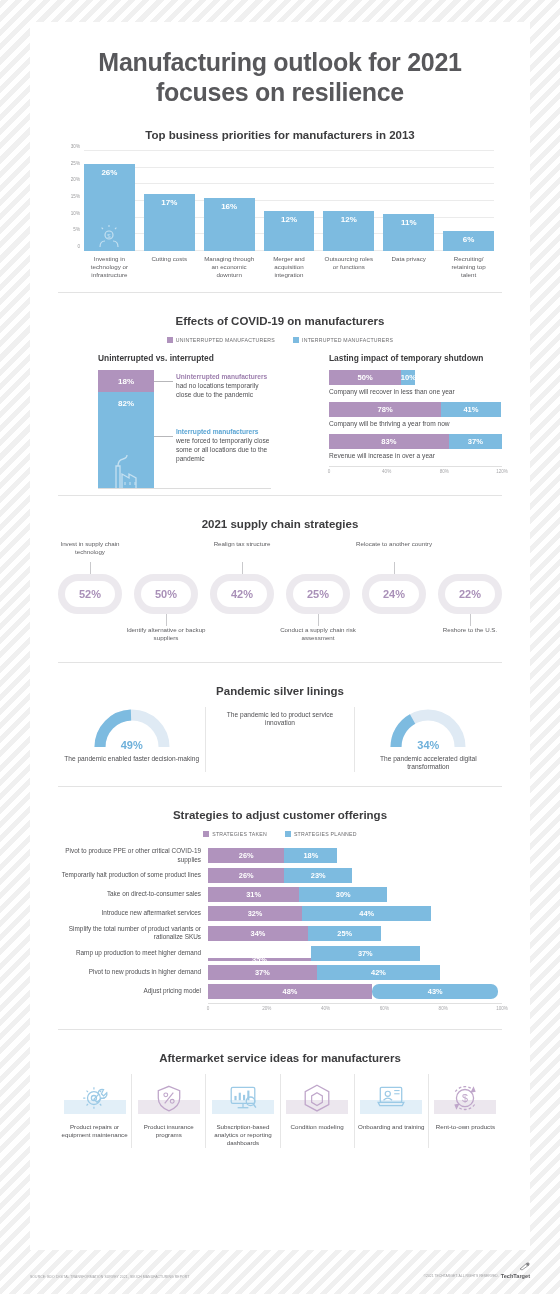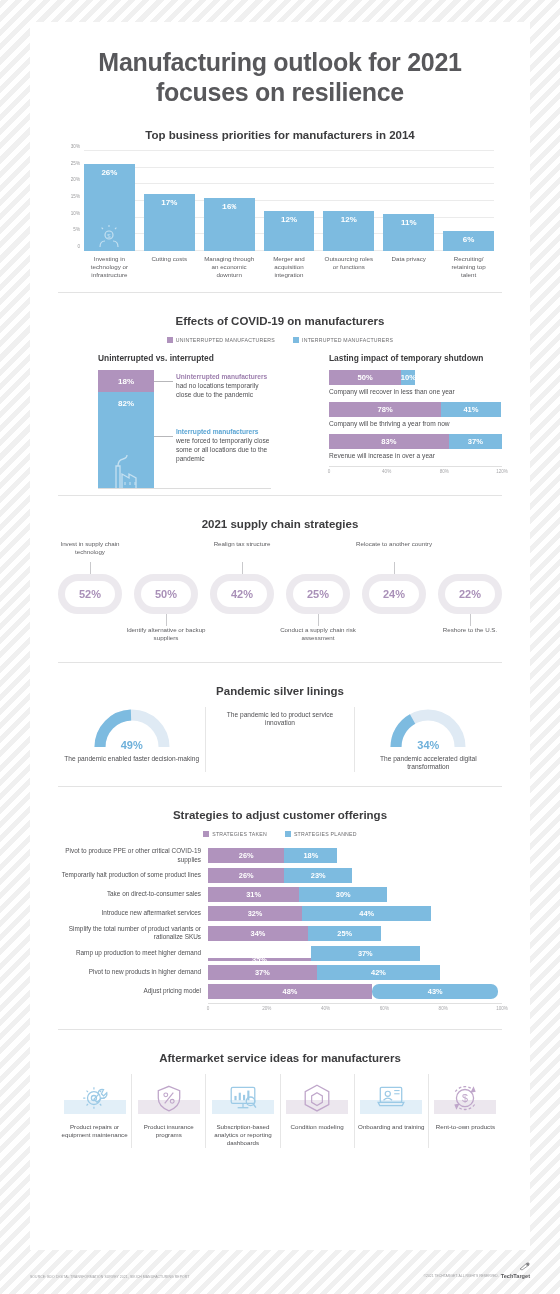--- a/index.html
+++ b/index.html
@@ -173,21 +173,21 @@
   .footer-logo-text { font-size: 5.6px; font-weight: bold; color: #58585b; }
 </style>
 </head>
 <body>
 
 <div class="card">
 
   <h1 class="title">Manufacturing outlook for 2021 focuses on resilience</h1>
 
   <div class="section">
-    <div class="sec-title">Top business priorities for manufacturers in 2014</div>
+    <div class="sec-title">Top business priorities for manufacturers in 2013</div>
 
     <div class="colchart">
       <div class="gridlines" id="prio-grid">
           <div class="gridline" style="bottom: 0%;"></div>
           <div class="ytick" style="bottom: 0%;">0</div>
           <div class="gridline" style="bottom: 16.6667%;"></div>
           <div class="ytick" style="bottom: 16.6667%;">5%</div>
           <div class="gridline" style="bottom: 33.3333%;"></div>
           <div class="ytick" style="bottom: 33.3333%;">10%</div>
           <div class="gridline" style="bottom: 50%;"></div>
@@ -210,21 +210,21 @@
     <path d="M13 4 v-2 M7 6 l-1.4-1.4 M19 6 l1.4-1.4" stroke="#fff" stroke-width="1.1"></path>
   </svg>
             </div>
           </div>
           <div class="colwrap">
             <div class="col" style="height: 56.6667%;">
               <span class="col-val">17%</span>
             </div>
           </div>
           <div class="colwrap">
-            <div class="col" style="height: 53.3333%; font-family: Liberation Mono, monospace;">
+            <div class="col" style="height: 53.3333%;">
               <span class="col-val">16%</span>
             </div>
           </div>
           <div class="colwrap">
             <div class="col" style="height: 40%;">
               <span class="col-val">12%</span>
             </div>
           </div>
           <div class="colwrap">
             <div class="col" style="height: 40%;">

